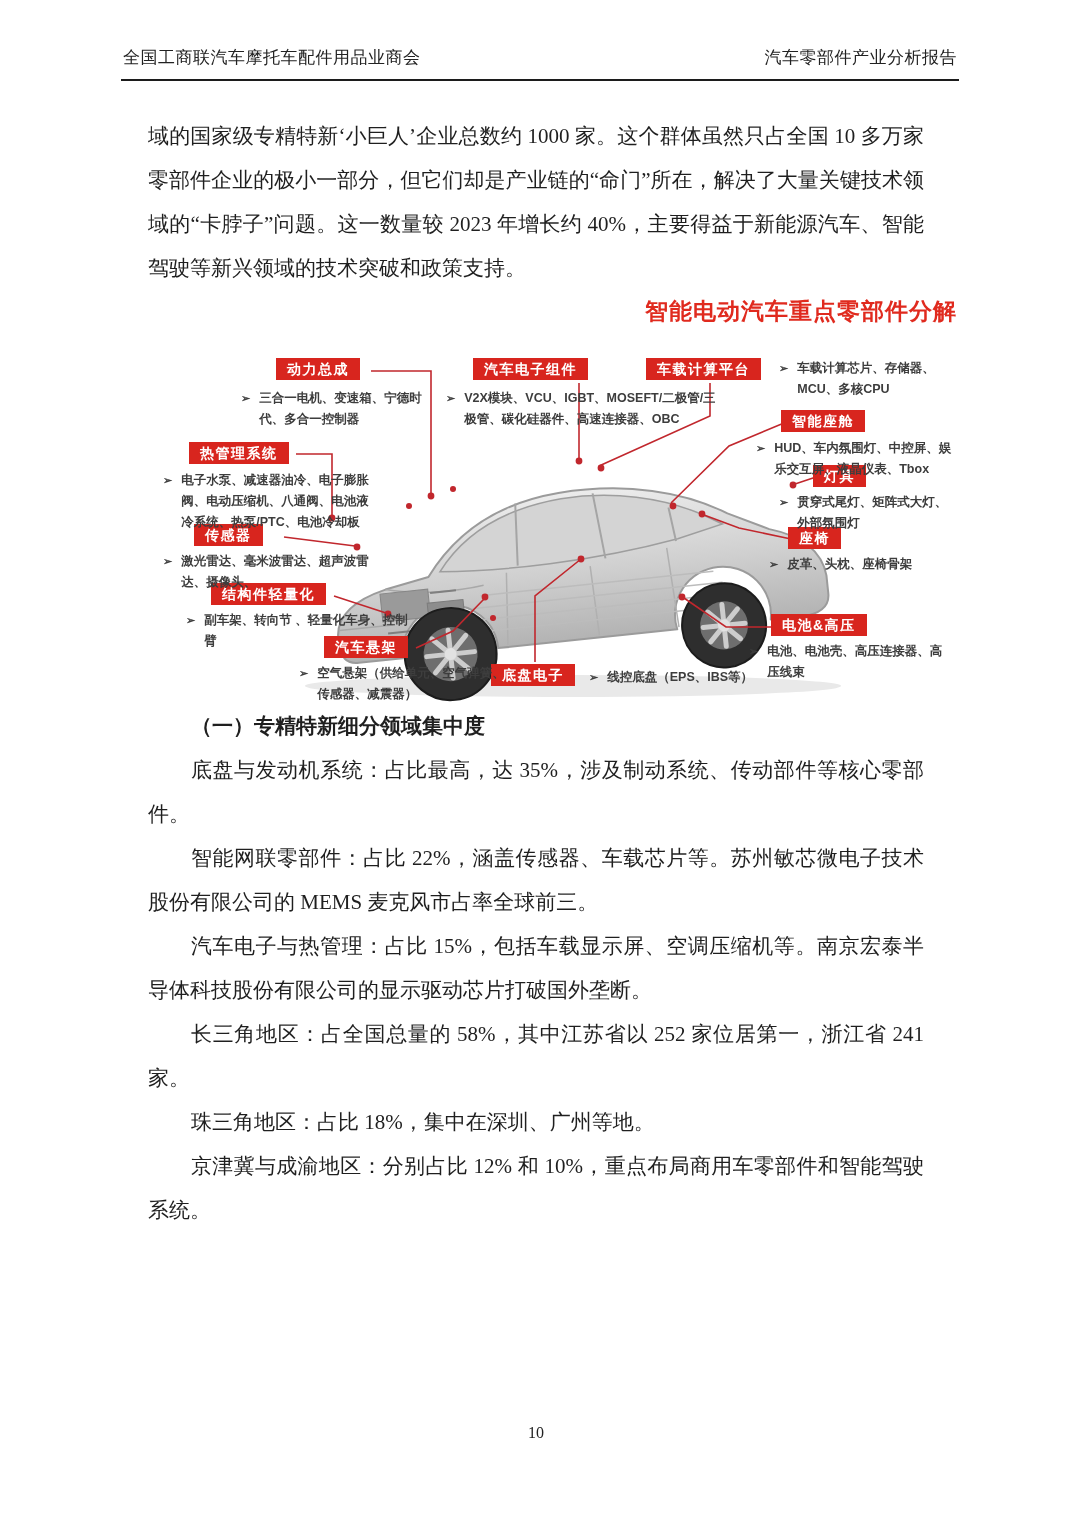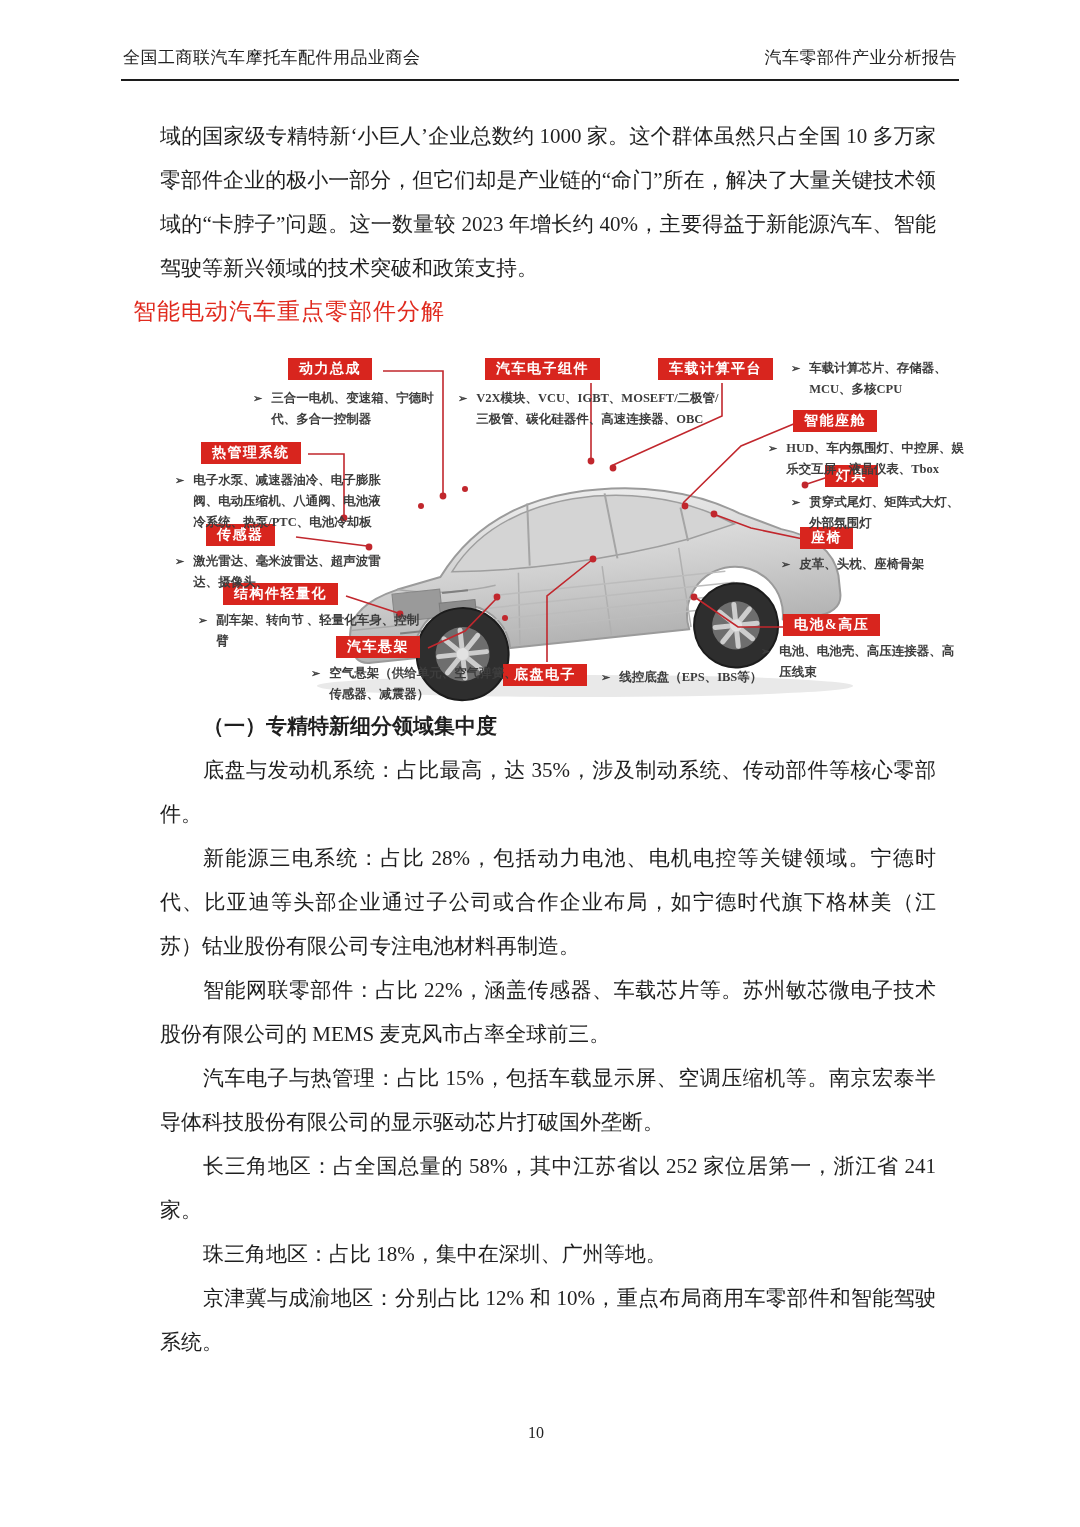--- a/index.html
+++ b/index.html
@@ -9,35 +9,35 @@
     font-family:"Liberation Serif","DejaVu Serif",serif;color:#1f1f1f;
   }
   
   .header{
     position:absolute;left:121px;right:121px;top:46px;
     display:flex;justify-content:space-between;align-items:flex-end;
     font-size:17px;letter-spacing:.5px;color:#222;
     border-bottom:2px solid #1c1c1c;padding:0 2px 10px 2px;
   }
   
-  .content{position:absolute;left:160px;width:776px;top:114px;}
+  .content{position:absolute;left:148px;width:776px;top:114px;}
   .content p,.content h3{
     margin:0;font-size:21px;line-height:44px;text-align:justify;font-weight:normal;
   }
   .content h3{font-weight:bold;}
   .ind{text-indent:43px;}
   
   .diagram-title{
-    width:836px;margin:6px 0 0 -27px;text-align:left;
+    width:836px;margin:6px 0 0 -27px;text-align:right;
     font-family:"Liberation Sans","DejaVu Sans",sans-serif;
-    font-weight:normal;font-size:23px;line-height:30px;color:#e02a1e;letter-spacing:1px;
+    font-weight:bold;font-size:23px;line-height:30px;color:#e02a1e;letter-spacing:1px;
   }
   .diagram{
     position:relative;width:836px;height:378px;margin-left:-27px;
-    font-family:Liberation Serif, serif;
+    font-family:Liberation Sans, sans-serif;
   }
   .diagram svg{position:absolute;left:0;top:0;}
   .co{position:absolute;}
   .co-box{
     display:inline-block;background:#d8251e;color:#ffffff;font-weight:bold;
     font-size:14px;line-height:16px;padding:3px 11px;letter-spacing:1.5px;white-space:nowrap;
   }
   .co-list{
     position:absolute;display:flex;gap:9px;align-items:flex-start;
     font-size:12.5px;line-height:21px;font-weight:bold;color:#3d3d3d;text-align:left;
@@ -194,21 +194,20 @@
           <span>线控底盘（EPS、IBS等）</span>
         </div>
       <div class="co-list" style="left:628px;top:315px;width:195px">
           <span class="mk">➢</span>
           <span>电池、电池壳、高压连接器、高压线束</span>
         </div>
     </div>
 
     <h3 class="ind">（一）专精特新细分领域集中度</h3>
     <p class="ind">底盘与发动机系统：占比最高，达 35%，涉及制动系统、传动部件等核心零部件。</p>
-    <p class="ind">新能源三电系统：占比 28%，包括动力电池、电机电控等关键领域。宁德时代、比亚迪等头部企业通过子公司或合作企业布局，如宁德时代旗下格林美（江苏）钴业股份有限公司专注电池材料再制造。</p>
     <p class="ind">智能网联零部件：占比 22%，涵盖传感器、车载芯片等。苏州敏芯微电子技术股份有限公司的 MEMS 麦克风市占率全球前三。</p>
     <p class="ind">汽车电子与热管理：占比 15%，包括车载显示屏、空调压缩机等。南京宏泰半导体科技股份有限公司的显示驱动芯片打破国外垄断。</p>
     <p class="ind">长三角地区：占全国总量的 58%，其中江苏省以 252 家位居第一，浙江省 241 家。</p>
     <p class="ind">珠三角地区：占比 18%，集中在深圳、广州等地。</p>
     <p class="ind">京津冀与成渝地区：分别占比 12% 和 10%，重点布局商用车零部件和智能驾驶系统。</p>
   </div>
 
   <div class="footer">10</div>
 
 </div>

